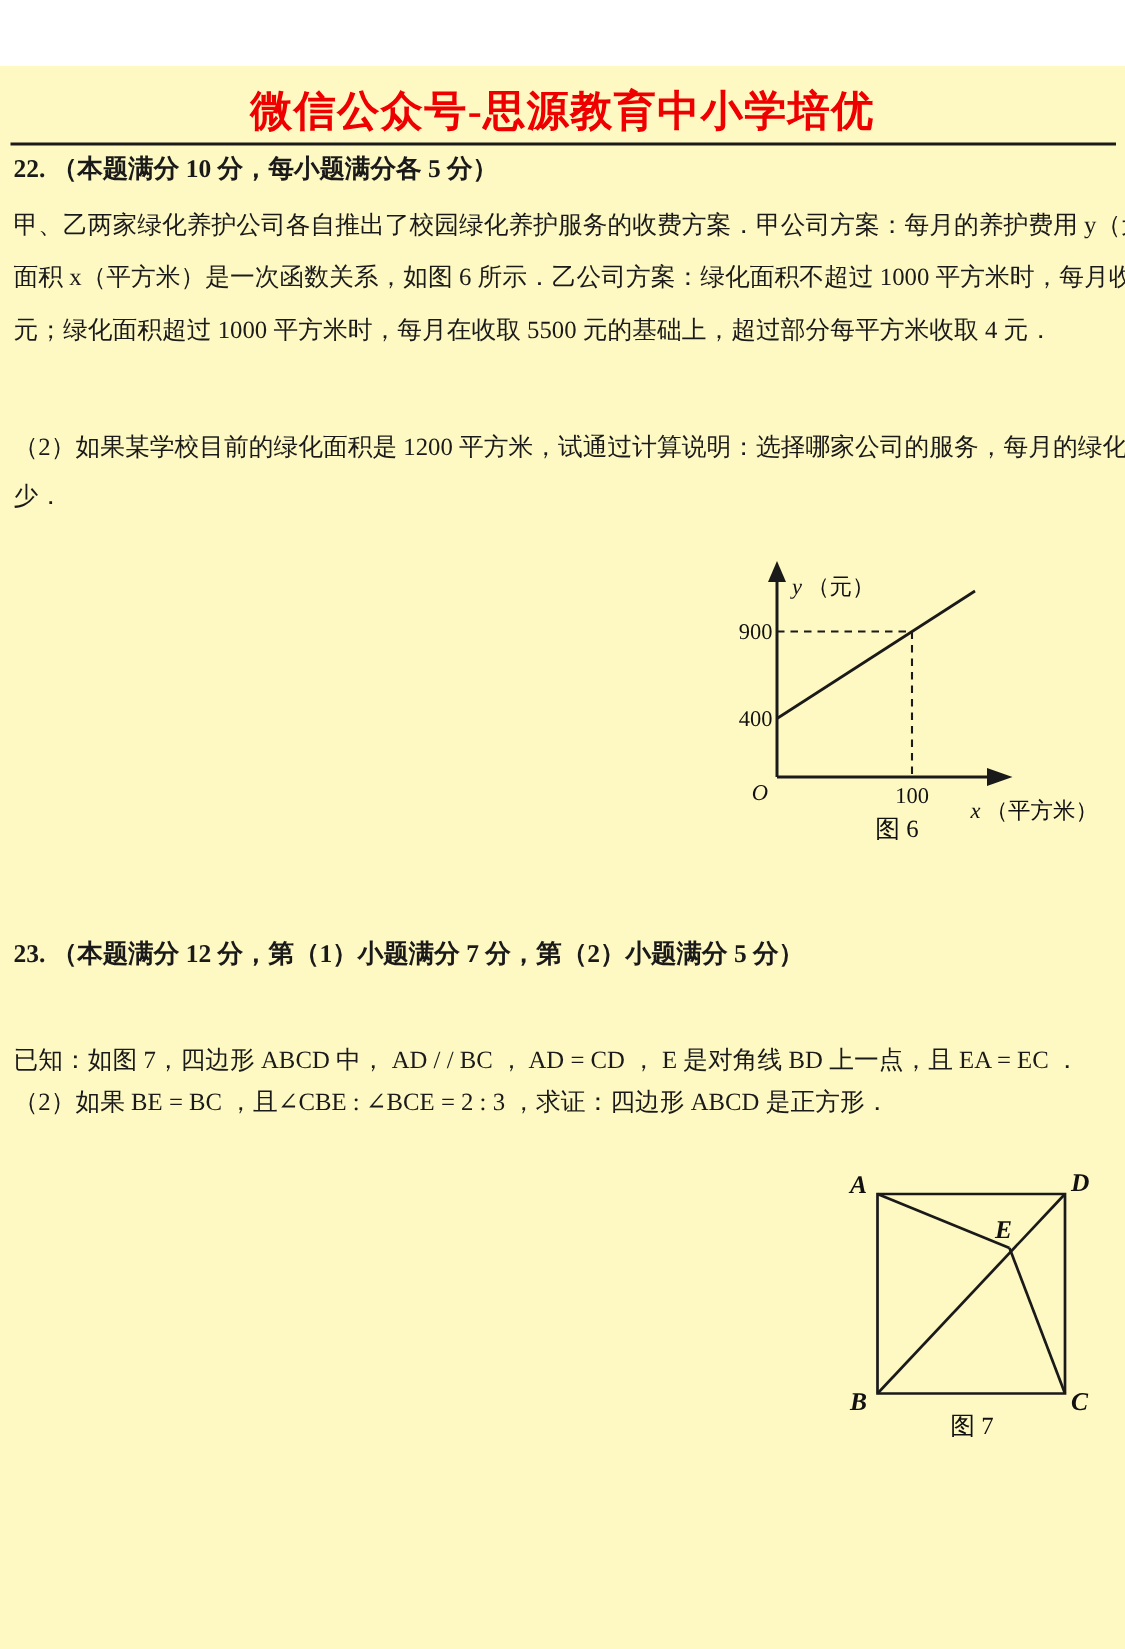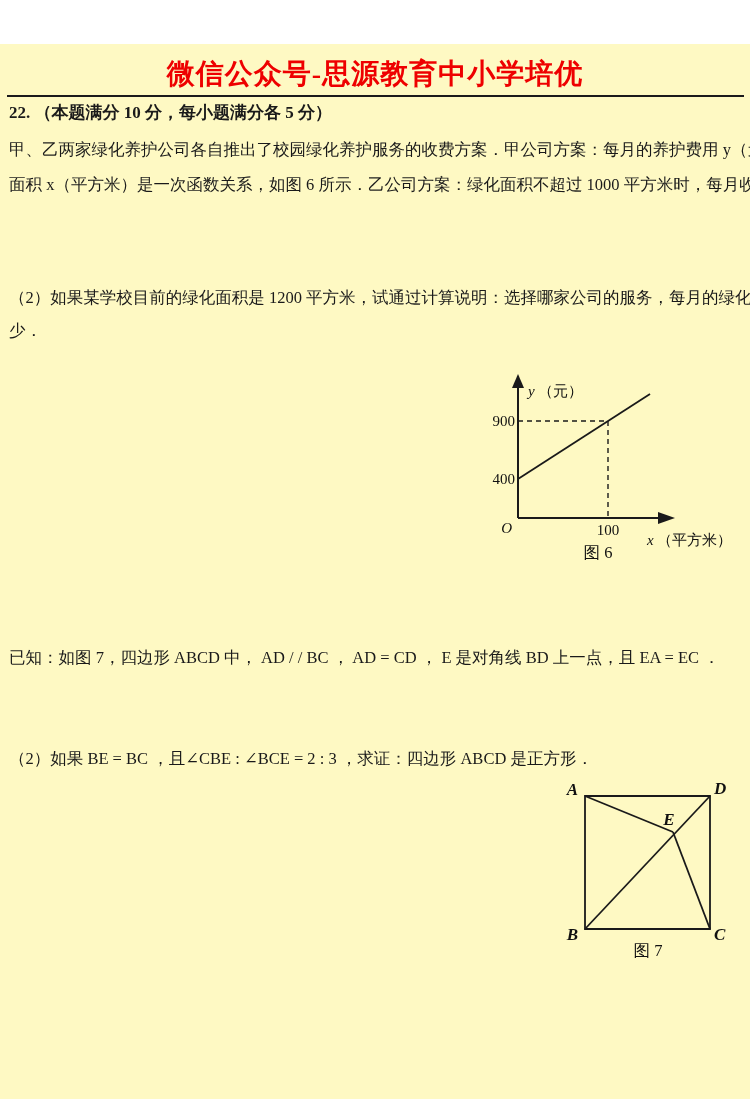--- a/index.html
+++ b/index.html
@@ -44,20 +44,21 @@
 <body>
 
 <div class="page">
 
   <div class="title">微信公众号-思源教育中小学培优</div>
   <div class="rule"></div>
 
   <div class="txt hd" style="top:57px">22. （本题满分 10 分，每小题满分各 5 分）</div>
   <div class="txt" style="top:95px">甲、乙两家绿化养护公司各自推出了校园绿化养护服务的收费方案．甲公司方案：每月的养护费用 y（元）与绿化</div>
   <div class="txt" style="top:130px">面积 x（平方米）是一次函数关系，如图 6 所示．乙公司方案：绿化面积不超过 1000 平方米时，每月收取费用 5500</div>
+  <div class="txt" style="top:165px">元；绿化面积超过 1000 平方米时，每月在收取 5500 元的基础上，超过部分每平方米收取 4 元．</div>
   <div class="txt" style="top:243px">（2）如果某学校目前的绿化面积是 1200 平方米，试通过计算说明：选择哪家公司的服务，每月的绿化养护费用较</div>
   <div class="txt" style="top:276px">少．</div>
 
   <svg style="left:486px;top:328px" width="264" height="192" viewBox="0 0 264 192">
 
     <line x1="32" y1="8" x2="32" y2="146" stroke="#1a1a1a" stroke-width="2"></line>
     <polygon points="26,16 32,2 38,16" fill="#1a1a1a"></polygon>
     <line x1="32" y1="146" x2="176" y2="146" stroke="#1a1a1a" stroke-width="2"></line>
     <polygon points="172,140 189,146 172,152" fill="#1a1a1a"></polygon>
 
@@ -70,22 +71,23 @@
     <text class="axnum" x="29" y="112" text-anchor="end">400</text>
     <text class="axnum it" x="26" y="161" text-anchor="end">O</text>
     <text class="axnum" x="122" y="163" text-anchor="middle">100</text>
     <text class="axnum it" x="42" y="24">y</text>
     <text class="axnum" x="52" y="24">（元）</text>
     <text class="axnum it" x="161" y="173">x</text>
     <text class="axnum" x="171" y="173">（平方米）</text>
     <text class="cap" x="112" y="186" text-anchor="middle">图 6</text>
   </svg>
 
-  <div class="txt" style="top:603px">已知：如图 7，四边形 ABCD 中， AD / / BC ， AD = CD ， E 是对角线 BD 上一点，且 EA = EC ．</div>
-  <div class="txt" style="top:704px">（2）如果 BE = BC ，且∠CBE : ∠BCE = 2 : 3 ，求证：四边形 ABCD 是正方形．</div>
+  <div class="txt hd" style="top:580px">23. （本题满分 12 分，第（1）小题满分 7 分，第（2）小题满分 5 分）</div>
+  <div class="txt" style="top:652px">已知：如图 7，四边形 ABCD 中， AD / / BC ， AD = CD ， E 是对角线 BD 上一点，且 EA = EC ．</div>
+  <div class="txt" style="top:680px">（2）如果 BE = BC ，且∠CBE : ∠BCE = 2 : 3 ，求证：四边形 ABCD 是正方形．</div>
 
   <svg style="left:556px;top:736px" width="194" height="182" viewBox="0 0 194 182">
     <polygon points="29,16 154,16 154,149 29,149" fill="none" stroke="#1a1a1a" stroke-width="1.8"></polygon>
     <line x1="29" y1="149" x2="154" y2="16" stroke="#1a1a1a" stroke-width="1.8"></line>
     <line x1="29" y1="16" x2="117" y2="52" stroke="#1a1a1a" stroke-width="1.8"></line>
     <line x1="117" y1="52" x2="154" y2="149" stroke="#1a1a1a" stroke-width="1.8"></line>
     <text class="vlabel" x="22" y="15" text-anchor="end">A</text>
     <text class="vlabel" x="158" y="14" text-anchor="start">D</text>
     <text class="vlabel" x="22" y="160" text-anchor="end">B</text>
     <text class="vlabel" x="158" y="160" text-anchor="start">C</text>

